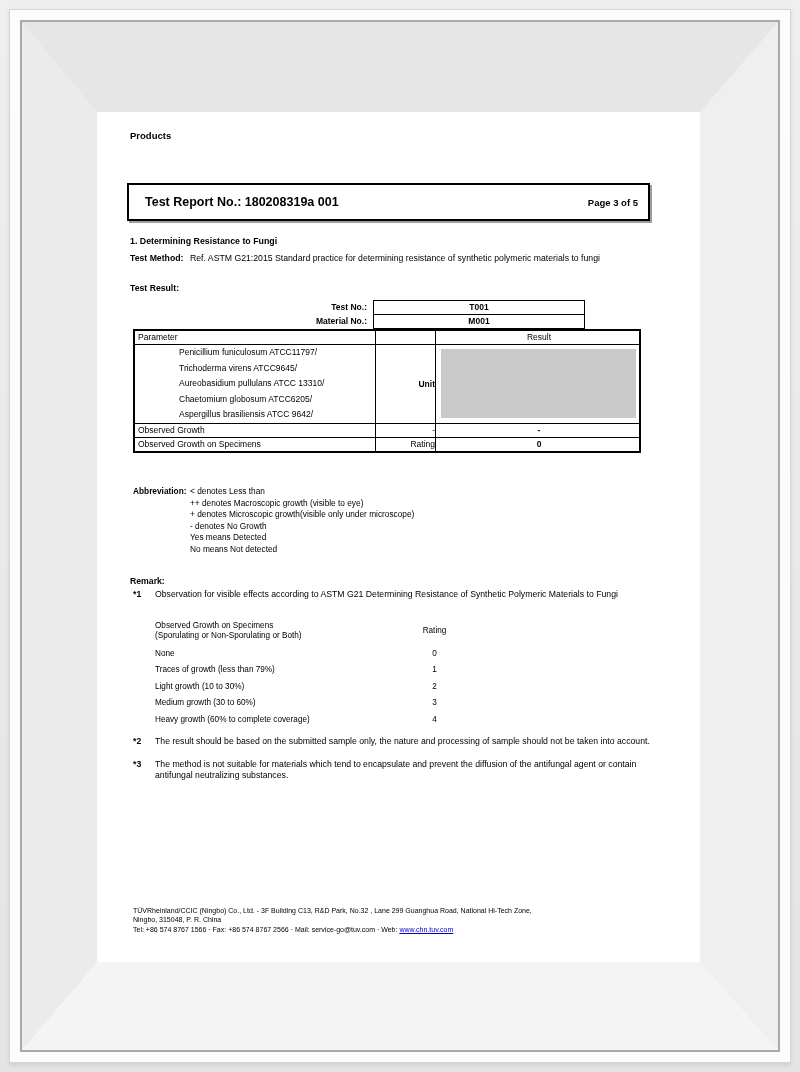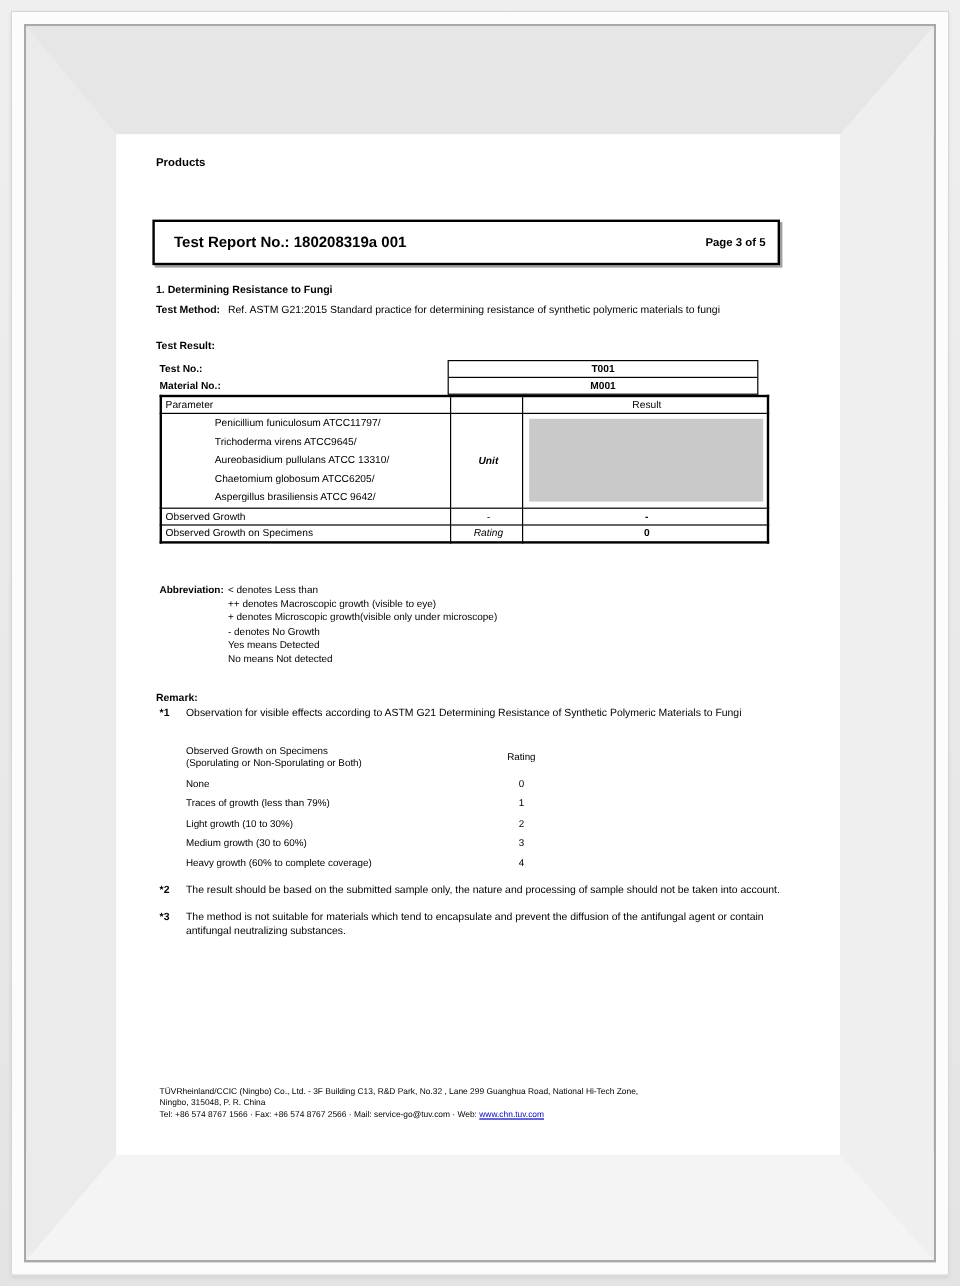--- a/index.html
+++ b/index.html
@@ -49,28 +49,28 @@
   
   .sec-heading{position:absolute;left:33px;top:124px;font-size:8.8px;font-weight:bold;}
   .test-method{position:absolute;left:33px;top:141px;display:flex;font-size:8.7px;}
   .tm-label{width:60px;font-weight:bold;flex:none;}
   .tm-text{width:445px;line-height:10.6px;}
   .test-result-label{position:absolute;left:33px;top:171px;font-size:8.7px;font-weight:bold;}
   
   .rtable{position:absolute;left:36px;top:188px;width:499px;font-size:8.5px;}
   .pre{display:flex;}
   .pre-left{width:240px;box-sizing:border-box;}
-  .pre-left div{height:14px;line-height:14px;text-align:left;padding-right:6px;font-weight:bold;}
-  .pre-right{width:259px;box-sizing:border-box;border:1px solid #000;}
+  .pre-left div{height:14px;line-height:14px;text-align:right;padding-right:6px;font-weight:bold;}
+  .pre-right{width:212px;box-sizing:border-box;border:1px solid #000;}
   .pre-right div{height:13px;line-height:13px;text-align:center;font-weight:bold;}
   .pre-right div:first-child{border-bottom:1px solid #000;}
   table.main{border-collapse:collapse;table-layout:fixed;width:499px;border:2px solid #000;}
   table.main td{border:1px solid #000;padding:0 0 0 3px;vertical-align:middle;}
   td.c1{width:237px;}
-  td.c2{width:56px;text-align:center;padding:0;font-style:italic;}
+  td.c2{width:56px;text-align:right;padding:0;}
   td.c3{width:200px;text-align:center;padding:0;}
   tr.hdr td{height:13px;line-height:13px;}
   tr.species td{height:78px;}
   .sp-line{line-height:15.6px;white-space:nowrap;margin-left:41px;}
   .unit{font-weight:bold;}
   .graybox{margin:3px 3px 4px 2px;height:69px;background:#c9c9c9;}
   tr.datarow td{height:13px;line-height:13px;}
   .val{font-weight:bold;}
   
   .abbr{position:absolute;left:36px;top:374px;display:flex;font-size:8.3px;}

